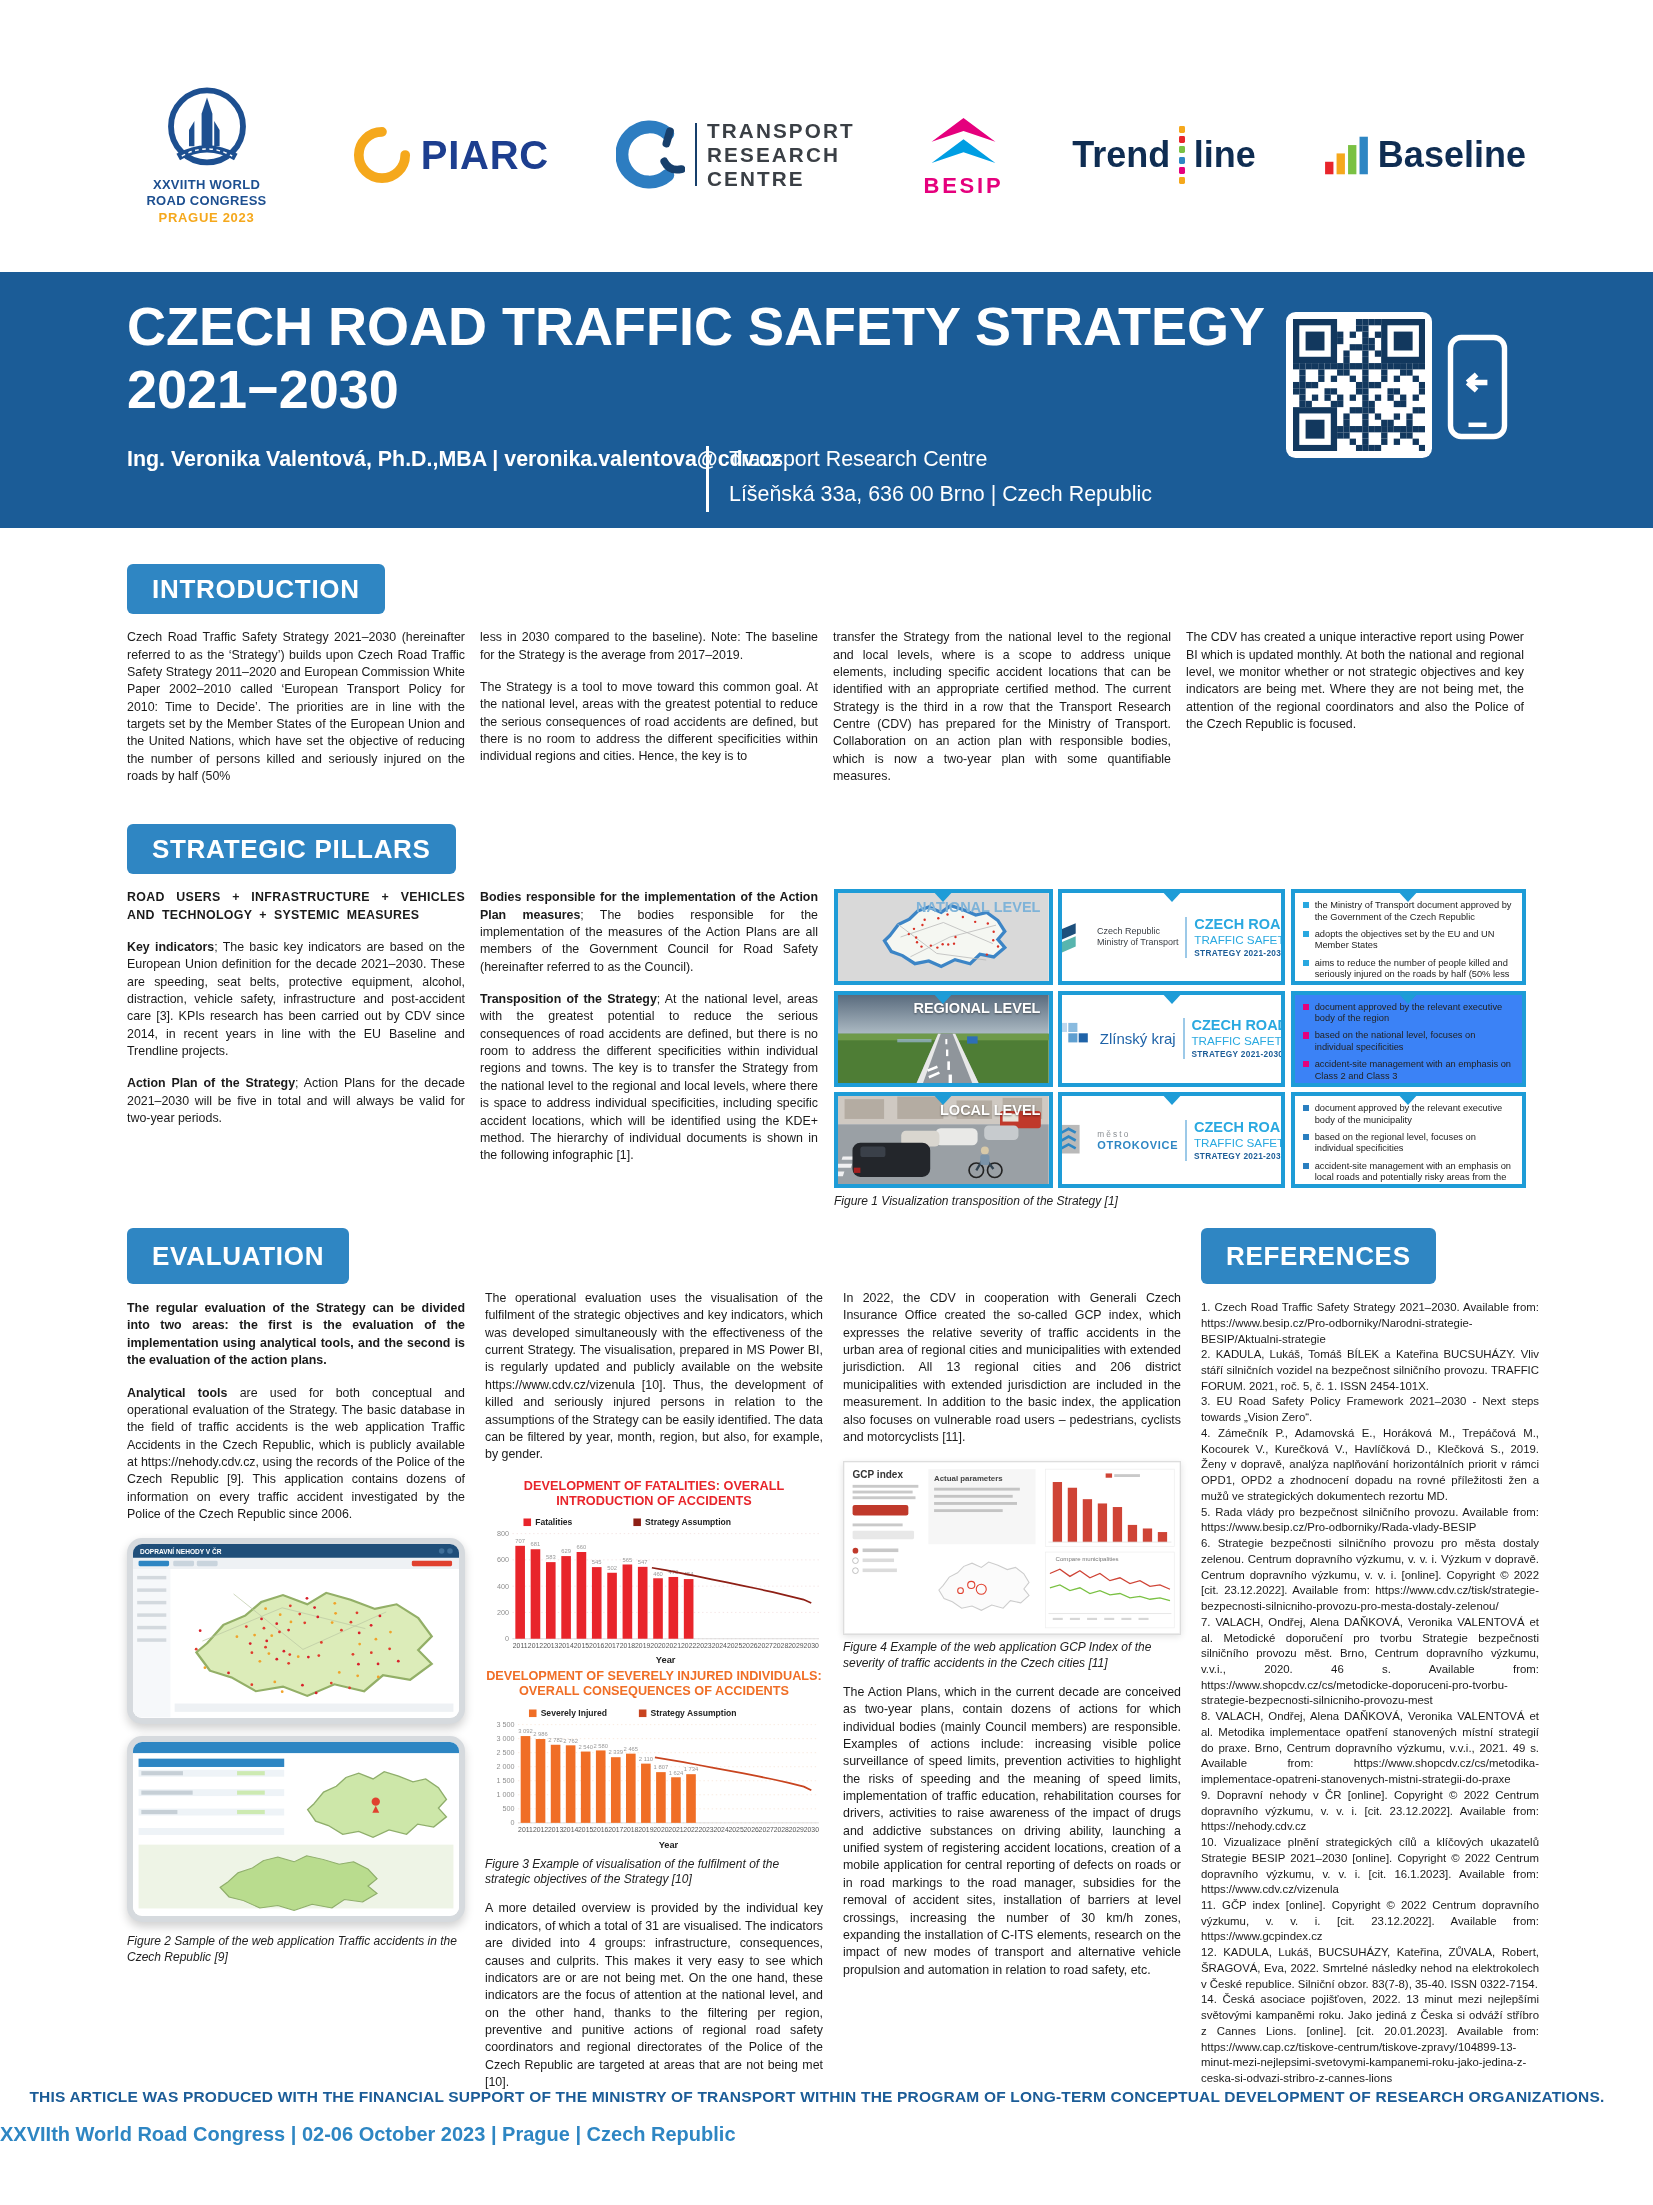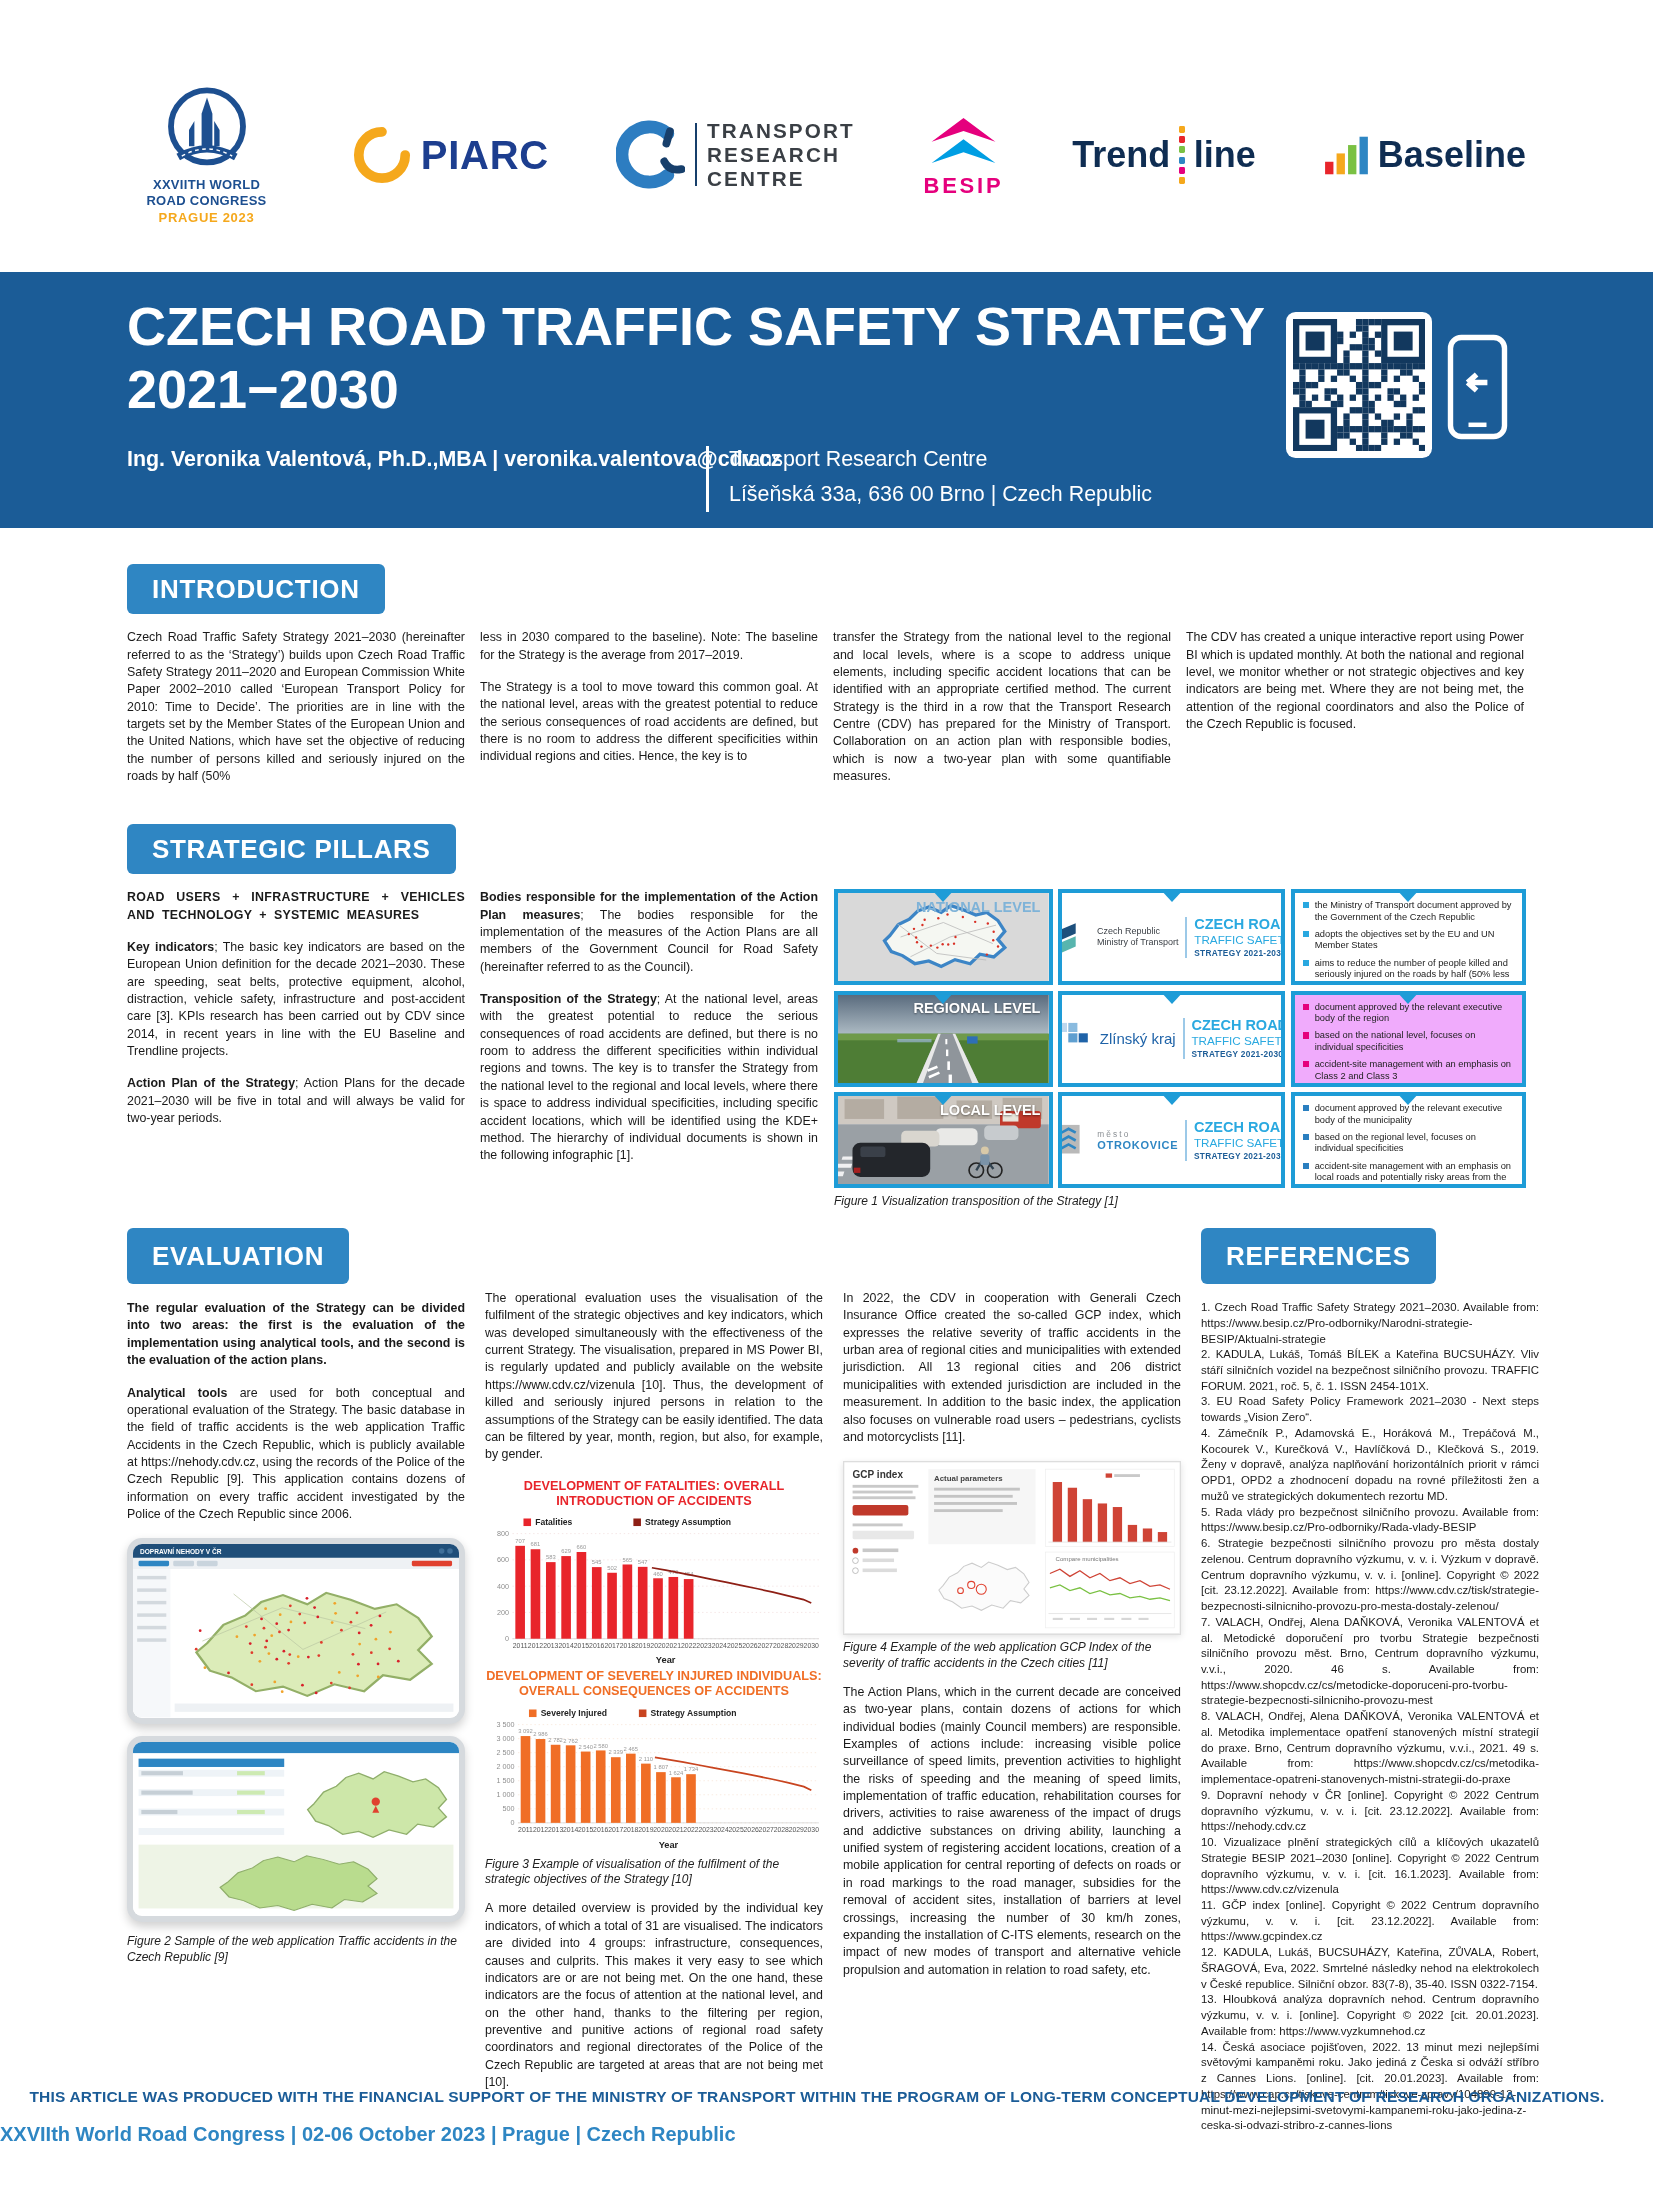--- a/index.html
+++ b/index.html
@@ -78,21 +78,21 @@
   .org-text{flex:none;}
   .org-text.t0 div{font-size:9px;color:#3a3f45;line-height:1.25;}
   .org-text.t1 div:first-child{font-size:15px;color:#1f63a8;font-weight:normal;}
   .org-text.t2 div:first-child{font-size:8.3px;color:#8a8f94;letter-spacing:2.1px;}
   .org-text.t2 div:last-child{font-size:11px;color:#2e86c3;font-weight:bold;letter-spacing:0.7px;}
   .strategy{border-left:2.1px solid #9cc9e8;padding-left:6.9px;flex:none;}
   .s1{color:#2aa9e0;font-weight:bold;font-size:14.5px;line-height:1.1;}
   .s2{color:#2aa9e0;font-size:11.7px;line-height:1.15;}
   .s3{color:#1d5d97;font-weight:bold;font-size:8.3px;letter-spacing:0.3px;margin-top:1.4px;}
   .ig-bullets{padding:6.9px 8.3px;box-sizing:border-box;}
-  .ig-bullets.gray{background:#f0abfc;}
+  .ig-bullets.gray{background:#3b82f6;}
   .ig-bullets ul{list-style:none;margin:0;padding:0;}
   .ig-bullets li{display:flex;font-size:9.3px;line-height:1.25;margin-bottom:5.5px;color:#222;}
   .ig-bullets .sq{width:6.2px;height:6.2px;flex:none;margin:2.1px 5.5px 0 0;}
 
   
   #eval{top:1228px;}
   #eval .cols{margin-top:0;gap:20px;}
   .pad-top{padding-top:62px;}
   .chart-title{font-weight:bold;font-size:12.7px;line-height:1.2;text-align:center;margin:1.4px 0 4.1px;}
   .chart{width:338px;height:auto;}
@@ -962,21 +962,20 @@
             <p>3. EU Road Safety Policy Framework 2021–2030 - Next steps towards „Vision Zero“.</p>
             <p>4. Zámečník P., Adamovská E., Horáková M., Trepáčová M., Kocourek V., Kurečková V., Havlíčková D., Klečková S., 2019. Ženy v dopravě, analýza naplňování horizontálních priorit v rámci OPD1, OPD2 a zhodnocení dopadu na rovné příležitosti žen a mužů ve strategických dokumentech rezortu MD.</p>
             <p>5. Rada vlády pro bezpečnost silničního provozu. Available from: https://www.besip.cz/Pro-odborniky/Rada-vlady-BESIP</p>
             <p>6. Strategie bezpečnosti silničního provozu pro města dostaly zelenou. Centrum dopravního výzkumu, v. v. i. Výzkum v dopravě. Centrum dopravního výzkumu, v. v. i. [online]. Copyright © 2022 [cit. 23.12.2022]. Available from: https://www.cdv.cz/tisk/strategie-bezpecnosti-silnicniho-provozu-pro-mesta-dostaly-zelenou/</p>
             <p>7. VALACH, Ondřej, Alena DAŇKOVÁ, Veronika VALENTOVÁ et al. Metodické doporučení pro tvorbu Strategie bezpečnosti silničního provozu měst. Brno, Centrum dopravního výzkumu, v.v.i., 2020. 46 s. Available from: https://www.shopcdv.cz/cs/metodicke-doporuceni-pro-tvorbu-strategie-bezpecnosti-silnicniho-provozu-mest</p>
             <p>8. VALACH, Ondřej, Alena DAŇKOVÁ, Veronika VALENTOVÁ et al. Metodika implementace opatření stanovených místní strategií do praxe. Brno, Centrum dopravního výzkumu, v.v.i., 2021. 49 s. Available from: https://www.shopcdv.cz/cs/metodika-implementace-opatreni-stanovenych-mistni-strategii-do-praxe</p>
             <p>9. Dopravní nehody v ČR [online]. Copyright © 2022 Centrum dopravního výzkumu, v. v. i. [cit. 23.12.2022]. Available from: https://nehody.cdv.cz</p>
             <p>10. Vizualizace plnění strategických cílů a klíčových ukazatelů Strategie BESIP 2021–2030 [online]. Copyright © 2022 Centrum dopravního výzkumu, v. v. i. [cit. 16.1.2023]. Available from: https://www.cdv.cz/vizenula</p>
             <p>11. GČP index [online]. Copyright © 2022 Centrum dopravního výzkumu, v. v. i. [cit. 23.12.2022]. Available from: https://www.gcpindex.cz</p>
             <p>12. KADULA, Lukáš, BUCSUHÁZY, Kateřina, ZŮVALA, Robert, ŠRAGOVÁ, Eva, 2022. Smrtelné následky nehod na elektrokolech v České republice. Silniční obzor. 83(7-8), 35-40. ISSN 0322-7154.</p>
-            <p>13. Hloubková analýza dopravních nehod. Centrum dopravního výzkumu, v. v. i. [online]. Copyright © 2022 [cit. 20.01.2023]. Available from: https://www.vyzkumnehod.cz</p>
             <p>14. Česká asociace pojišťoven, 2022. 13 minut mezi nejlepšími světovými kampaněmi roku. Jako jediná z Česka si odváží stříbro z Cannes Lions. [online]. [cit. 20.01.2023]. Available from: https://www.cap.cz/tiskove-centrum/tiskove-zpravy/104899-13-minut-mezi-nejlepsimi-svetovymi-kampanemi-roku-jako-jedina-z-ceska-si-odvazi-stribro-z-cannes-lions</p>
           </div>
       </div>
     </div>
   </section>
 
   <div class="footer1">THIS ARTICLE WAS PRODUCED WITH THE FINANCIAL SUPPORT OF THE MINISTRY OF TRANSPORT WITHIN THE PROGRAM OF LONG-TERM CONCEPTUAL DEVELOPMENT OF RESEARCH ORGANIZATIONS.</div>
   <div class="footer2">XXVIIth World Road Congress | 02-06 October 2023 | Prague | Czech Republic</div>
 </div>
 

